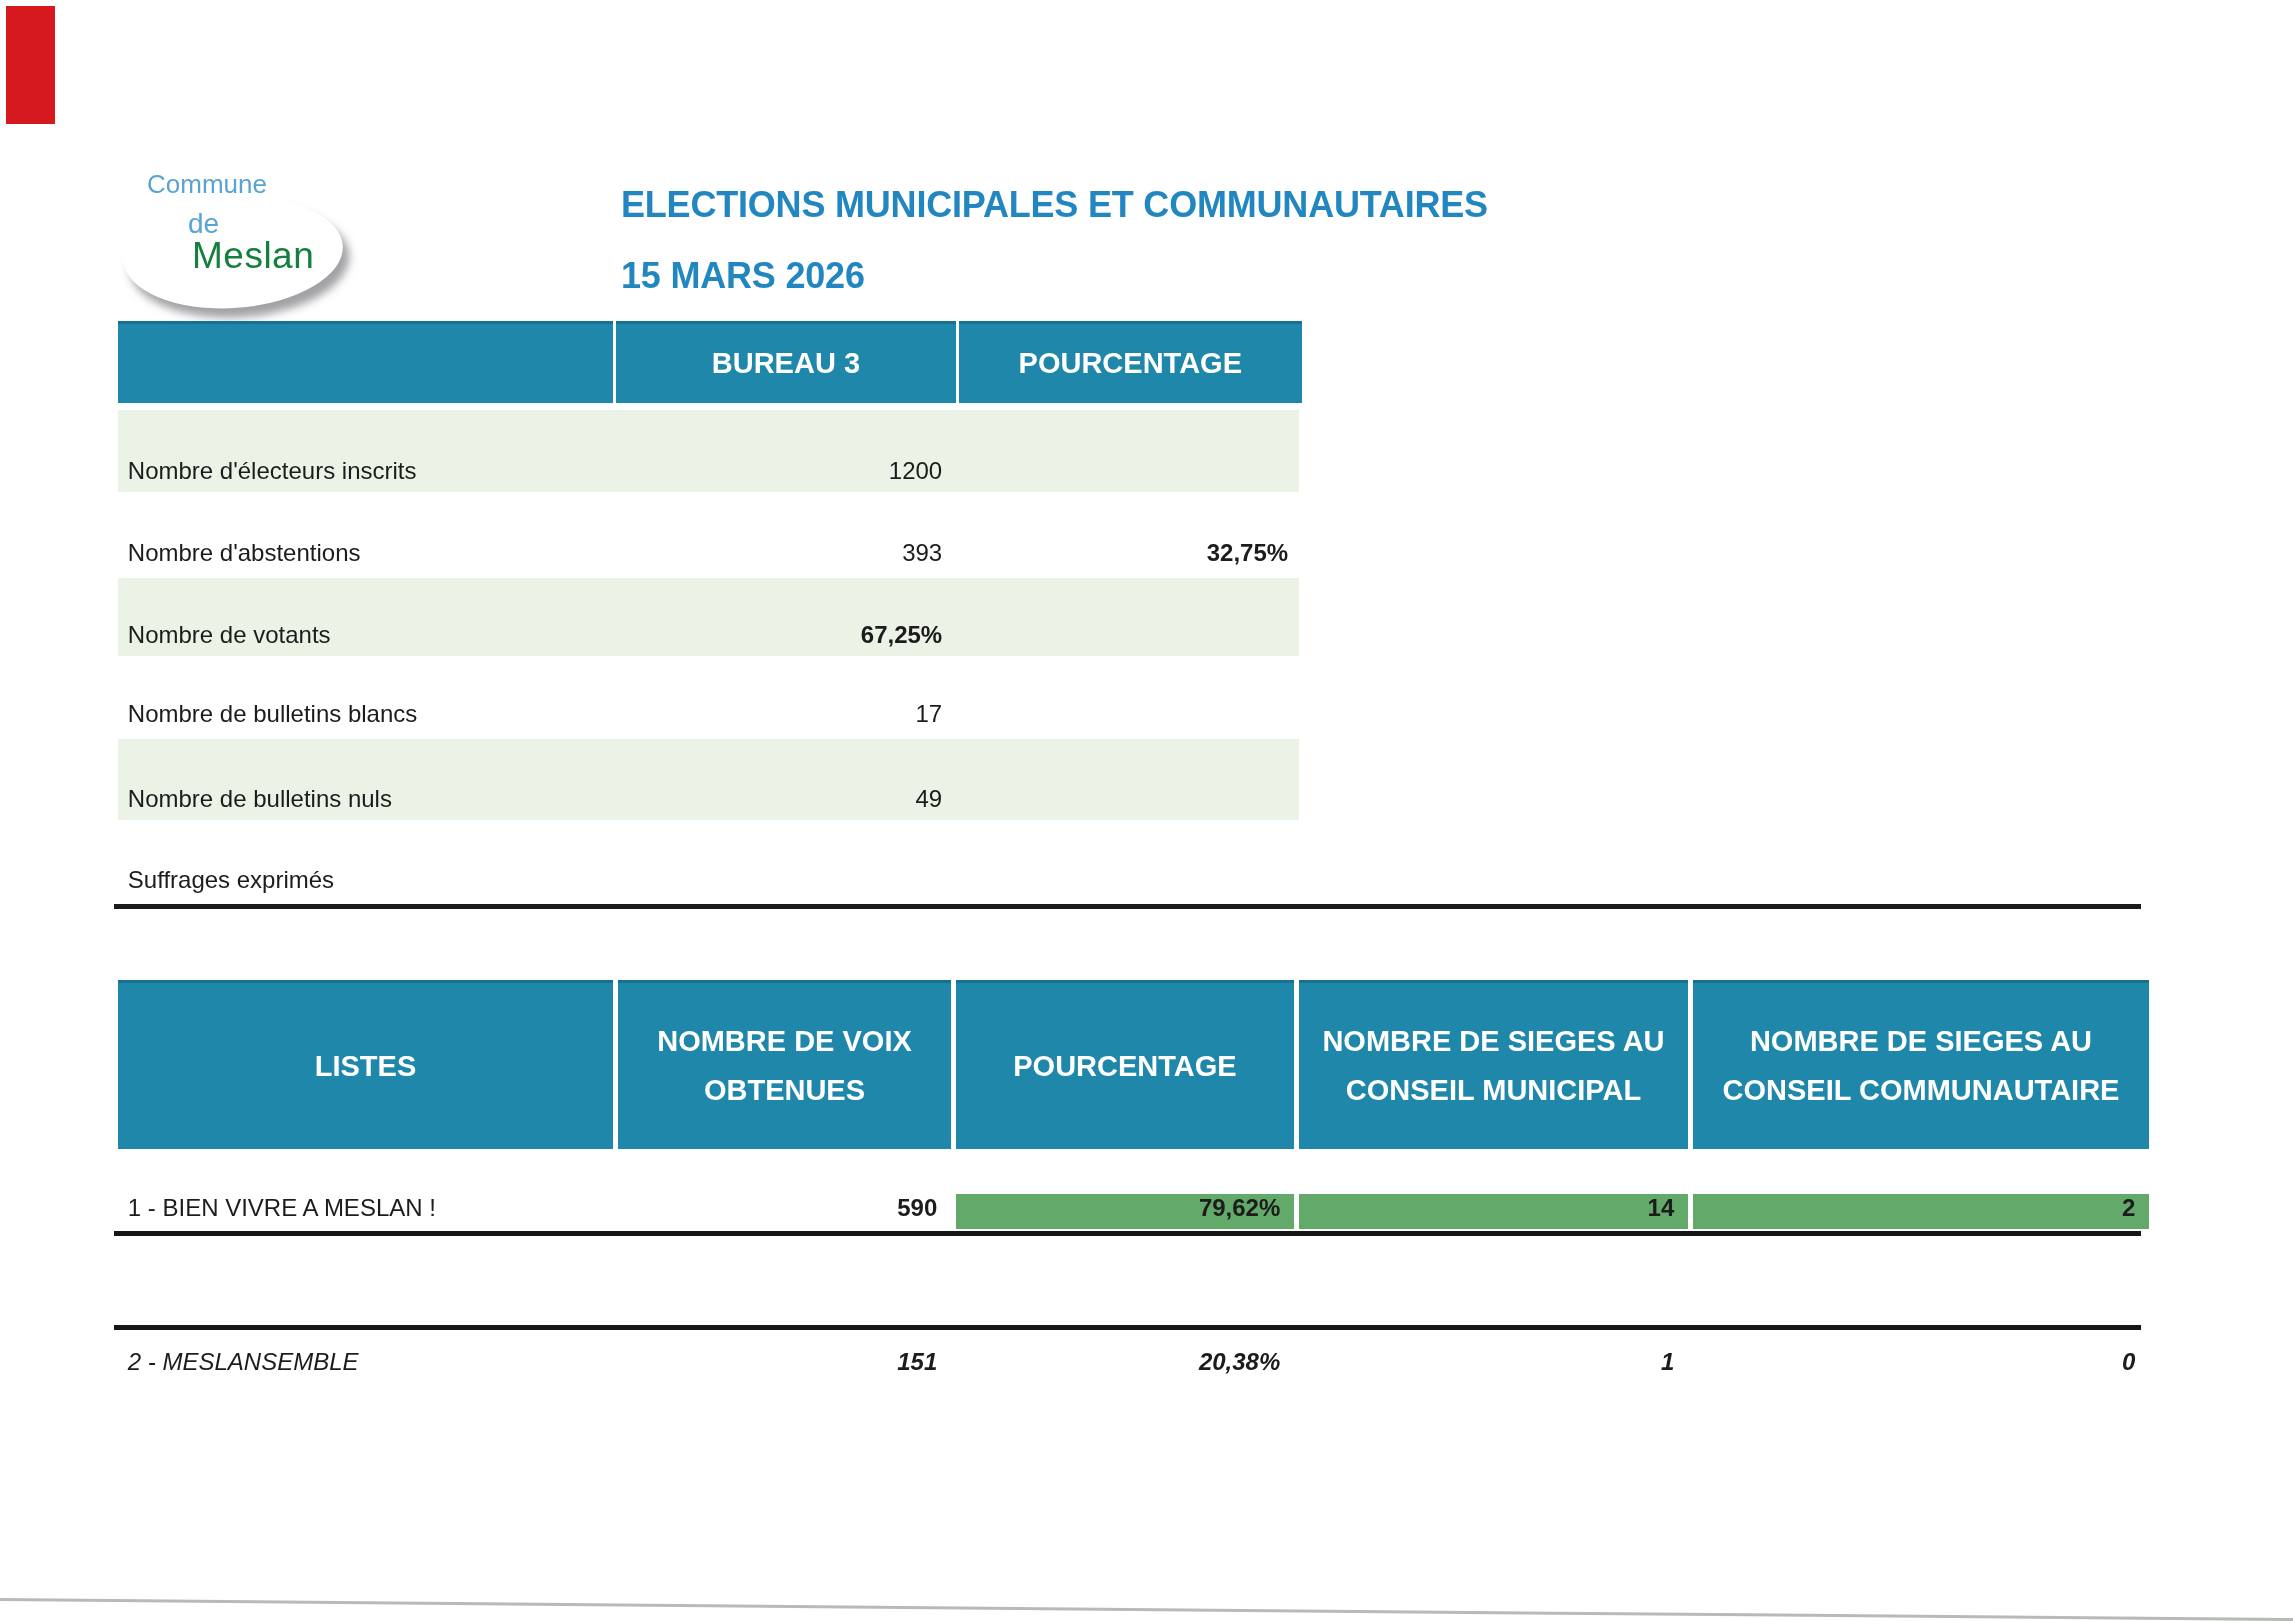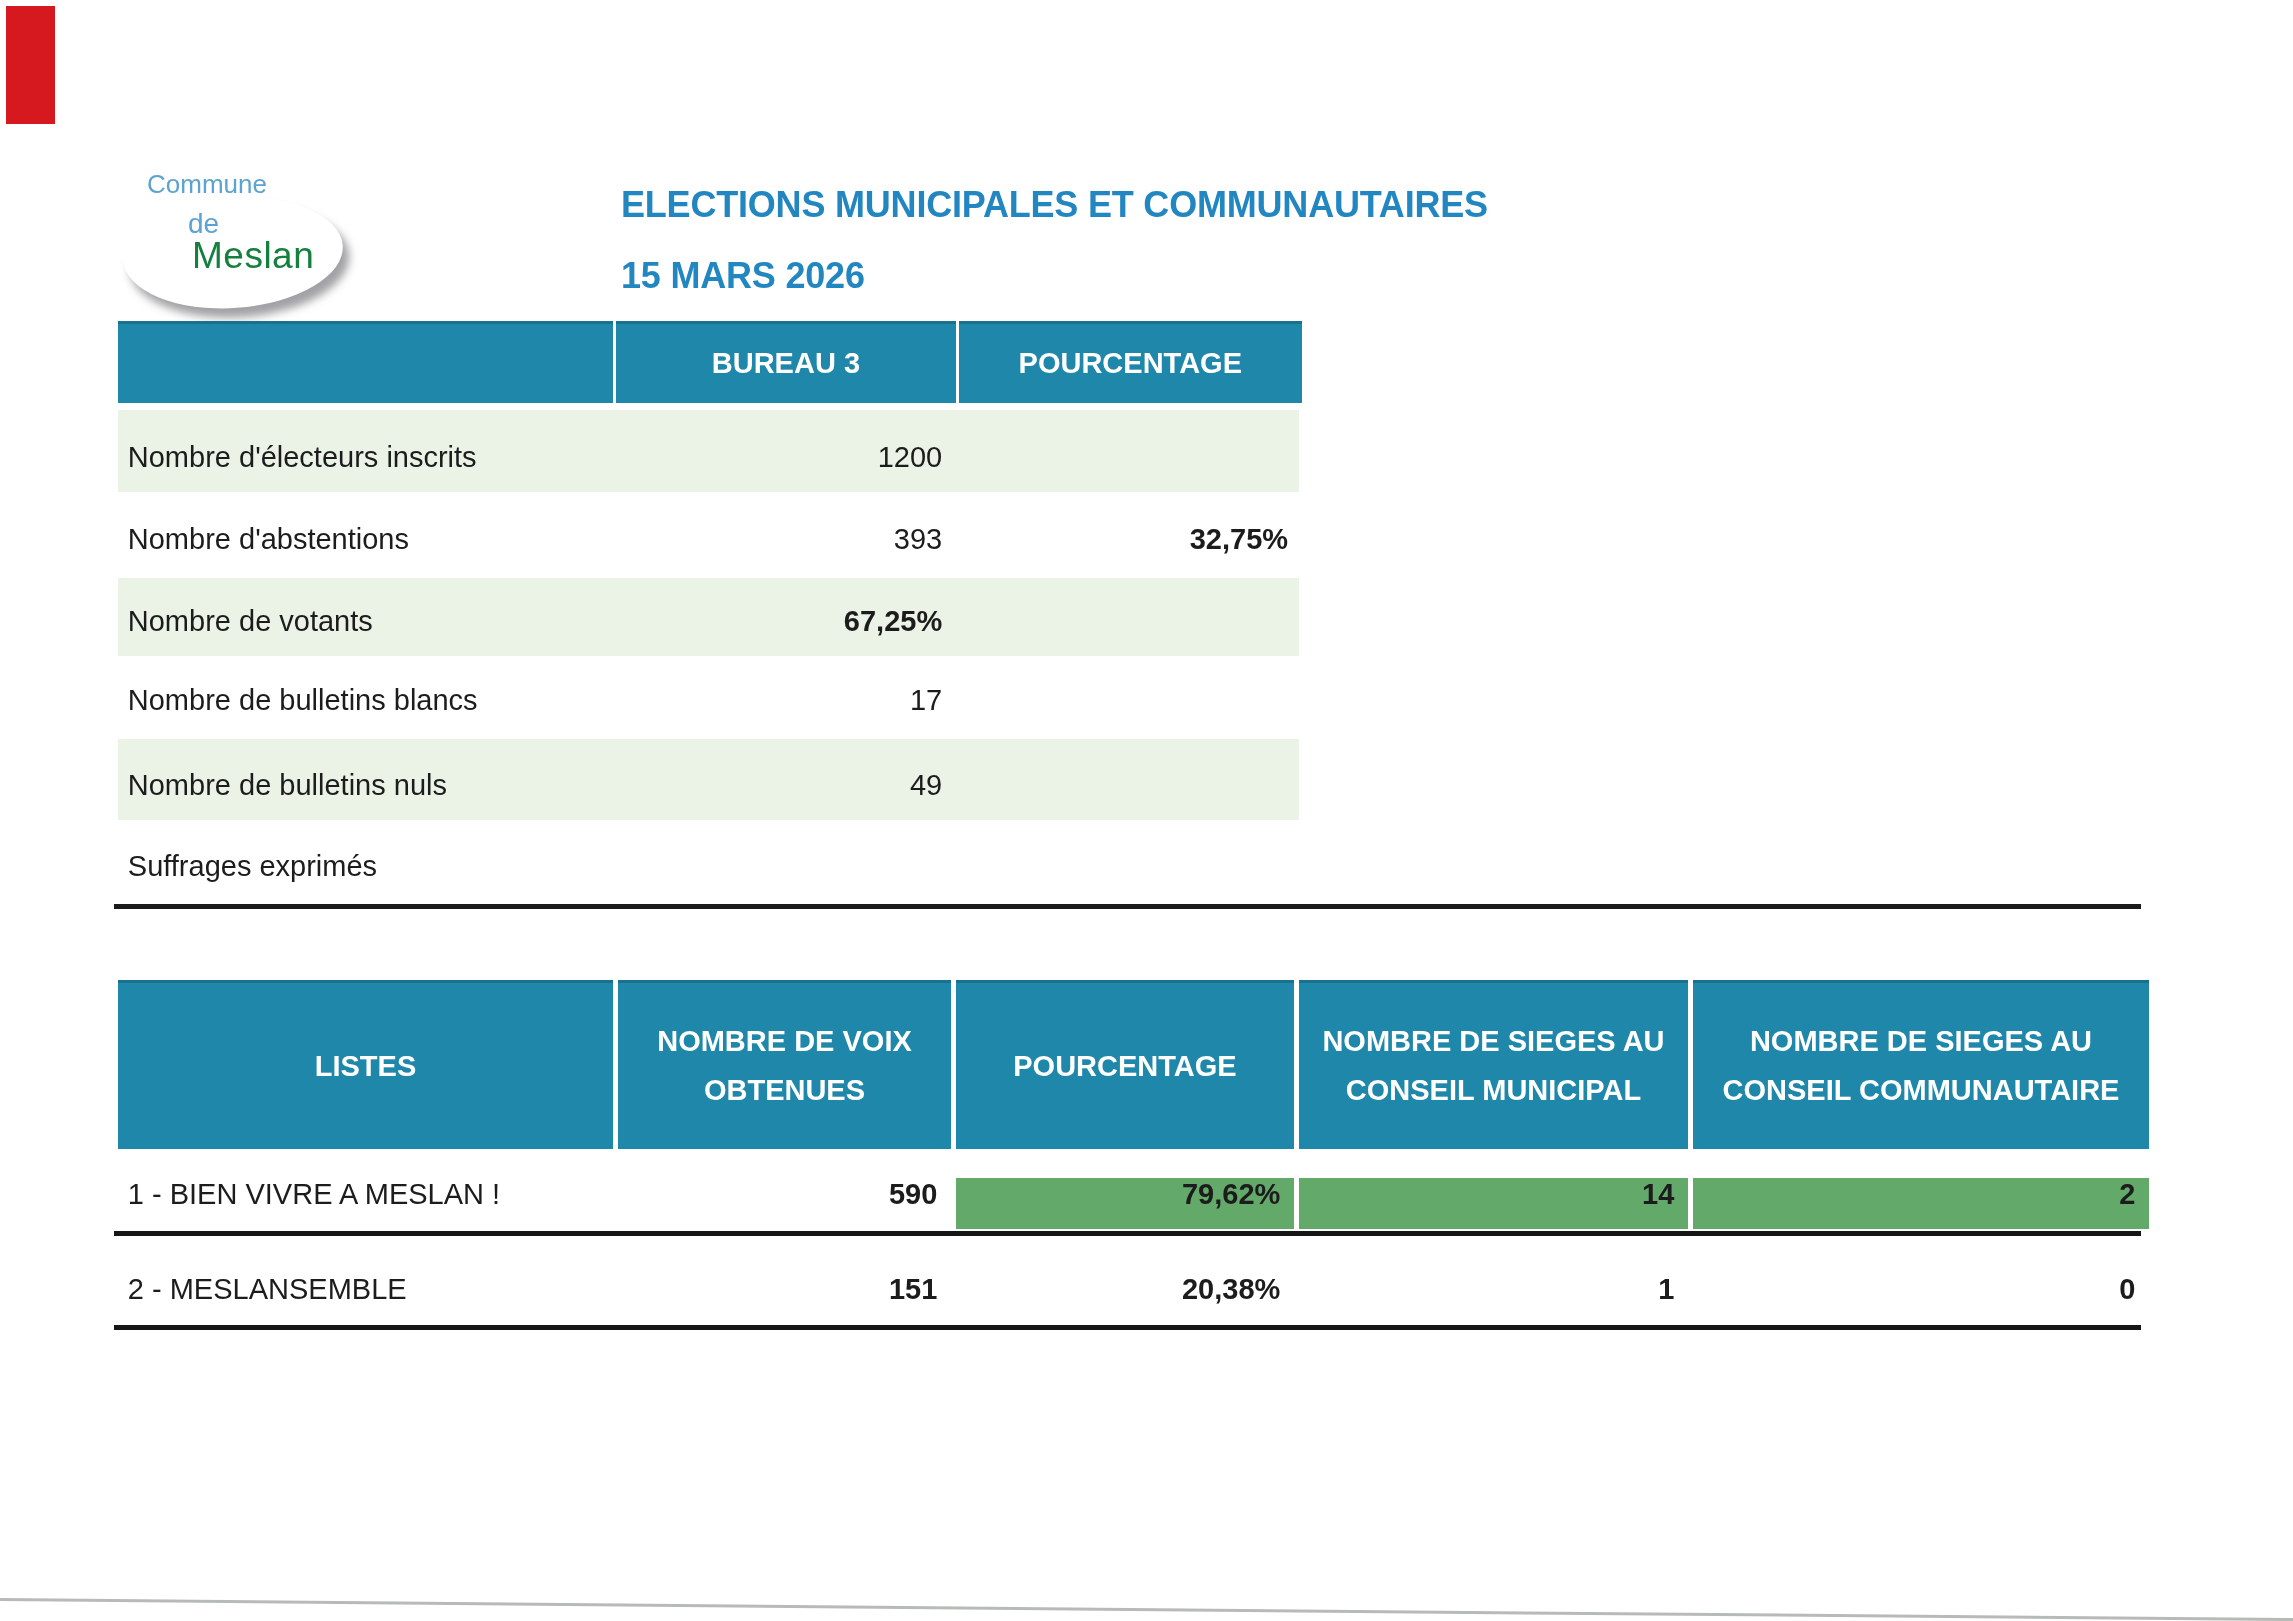--- a/index.html
+++ b/index.html
@@ -17,21 +17,21 @@
   .logo-commune{position:absolute;left:147px;top:169px;font-size:26px;font-weight:400;color:#5ba3d0;z-index:2;}
   .logo-de{position:absolute;left:188px;top:208px;font-size:28px;font-weight:400;color:#5ba3d0;z-index:2;}
   .logo-meslan{position:absolute;left:192px;top:235px;font-size:37px;font-weight:400;color:#15803d;z-index:2;letter-spacing:0.5px;}
   
   .title{position:absolute;left:621px;top:169px;color:#2287c0;font-weight:700;font-size:36px;line-height:71px;letter-spacing:-0.2px;}
   
   .grid{position:absolute;display:grid;}
   .hdr-cell{background:#1f87a9;color:#ffffff;font-weight:700;display:flex;align-items:center;justify-content:center;
     text-align:center;font-size:29px;line-height:49px;padding:0 13.7px;border-top:3.9px solid #17718f;}
   .row{position:absolute;display:grid;align-items:end;}
-  .cell{display:flex;align-items:flex-end;padding-bottom:18px;font-size:29px;}
+  .cell{display:flex;align-items:flex-end;padding-bottom:7px;font-size:24px;}
   .lbl{justify-content:flex-start;padding-left:9.8px;}
   .num{justify-content:flex-end;padding-right:13.7px;}
   .bold{font-weight:700;}
   
   .t1{grid-template-columns:495px 340px 343px;column-gap:2.9px;}
   .t1.header{left:118px;top:321px;height:82px;}
   .t1.row{left:118px;width:1181px;}
   .green-light{background:#ebf3e7;}
   .t1-underline{position:absolute;left:114px;top:904px;width:2027px;height:4.9px;background:#1b1b1b;}
   
@@ -111,21 +111,21 @@
 
   <div class="row t2" style="top:1153px;height:76px;">
     <div class="cell lbl">1 - BIEN VIVRE A MESLAN !</div>
     <div class="cell num bold">590</div>
     <div class="cell num bold green-strong">79,62%</div>
     <div class="cell num green-strong" style="font-weight:600;">14</div>
     <div class="cell num green-strong" style="font-weight:600;">2</div>
   </div>
   <div class="t2-line1"></div>
 
-  <div class="row t2" style="top:1259px;height:65px;">
+  <div class="row t2" style="top:1318px;height:65px;font-style:italic;">
     <div class="cell lbl">2 - MESLANSEMBLE</div>
     <div class="cell num bold">151</div>
     <div class="cell num bold">20,38%</div>
     <div class="cell num" style="font-weight:600;">1</div>
     <div class="cell num" style="font-weight:600;">0</div>
   </div>
   <div class="t2-line2"></div>
 
   <div class="page-edge-line"></div>
 </div>

